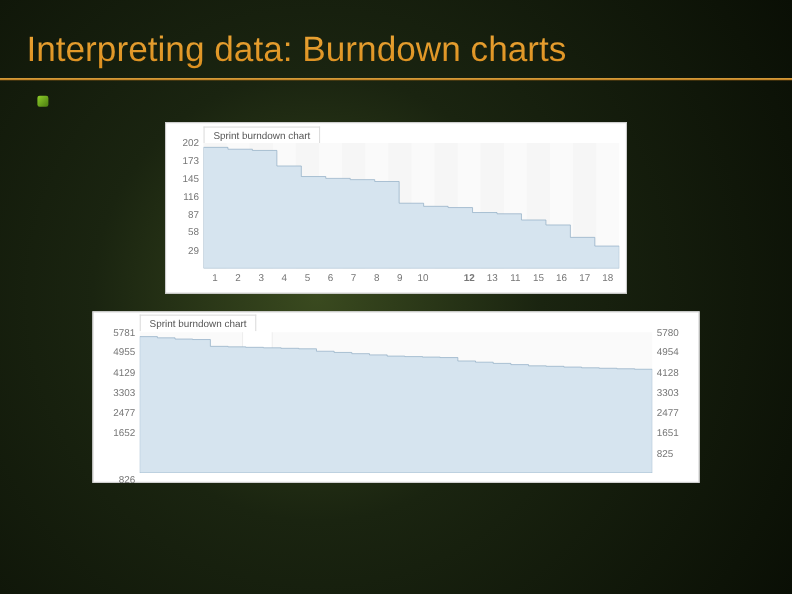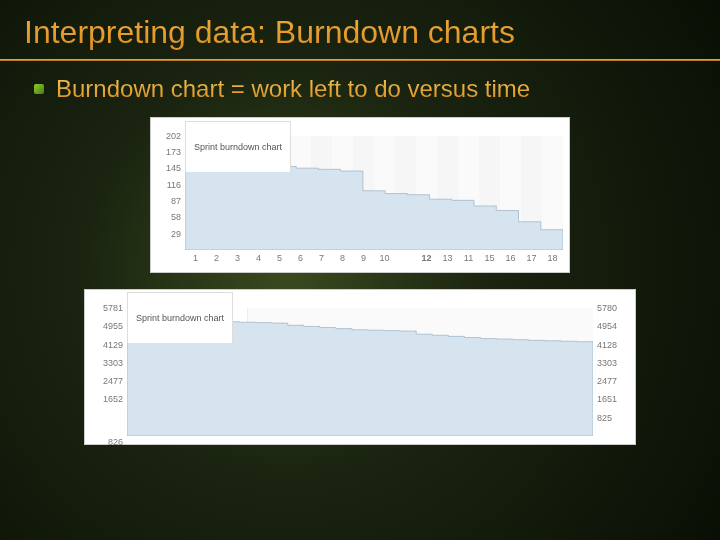--- a/index.html
+++ b/index.html
@@ -10,21 +10,21 @@
     overflow: hidden;
     position: relative;
   }
   .slide-title {
     font-size: 32px;
     font-weight: 400;
     color: #e6a23c;
     background: linear-gradient(180deg, #f5b547 0%, #d88a1a 100%);
     -webkit-background-clip: text;
     -webkit-text-fill-color: transparent;
-    padding: 14px 0 8px 24px;
+    padding: 26px 0 8px 24px;
   }
   .title-rule {
     height: 2px;
     background: linear-gradient(180deg, #f5b547, #a66814);
     margin: 0 0 14px 0;
   }
   .bullet-row {
     display: flex; align-items: center;
     padding: 0 0 10px 34px;
   }
@@ -51,21 +51,21 @@
   }
   .chart-panel.c1 { width: 420px; height: 156px; margin-top: 4px; }
   .chart-panel.c2 { width: 552px; height: 156px; margin-top: 6px; }
   .chart-title-tab {
     position: absolute;
     top: 3px; left: 34px;
     background: #fff;
     border: 1px solid #ddd;
     border-bottom: none;
     font-size: 9px;
-    padding: 20px 8px;
+    padding: 2px 8px;
     color: #555;
     z-index: 3;
   }
   .chart-panel.c2 .chart-title-tab { left: 42px; top: 2px; }
   .plot-area {
     position: absolute;
     left: 34px; right: 6px; top: 18px; bottom: 22px;
     background: #fafafa;
   }
   .chart-panel.c2 .plot-area { left: 42px; right: 42px; bottom: 8px; top: 18px; }
@@ -81,21 +81,20 @@
   .x-tick { position:absolute; top:3px; font-size:9px; color:#777; transform:translateX(-50%); }
 </style>
 </head>
 <body>
 
 <div class="slide-title">Interpreting data: Burndown charts</div>
 <div class="title-rule"></div>
 
 <div class="bullet-row">
   <div class="bullet-icon"></div>
-  <div class="bullet-text">Burndown chart = work left to do versus time</div>
 </div>
 
 <div class="chart-panel c1">
   <div class="chart-title-tab">Sprint burndown chart</div>
   <div class="y-axis" id="y1">
       <div class="y-tick" style="top: 85.6436%;">29</div>
       <div class="y-tick" style="top: 71.2871%;">58</div>
       <div class="y-tick" style="top: 56.9307%;">87</div>
       <div class="y-tick" style="top: 42.5743%;">116</div>
       <div class="y-tick" style="top: 28.2178%;">145</div>

